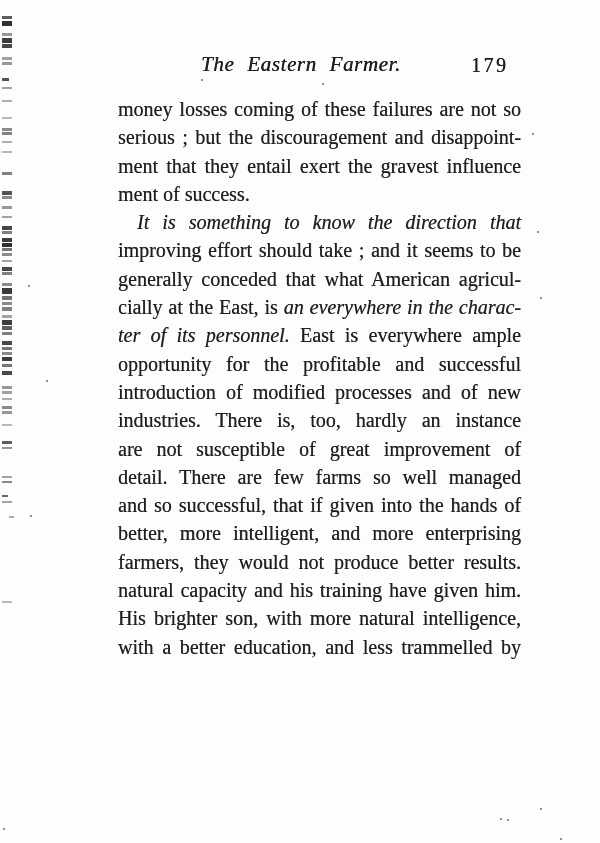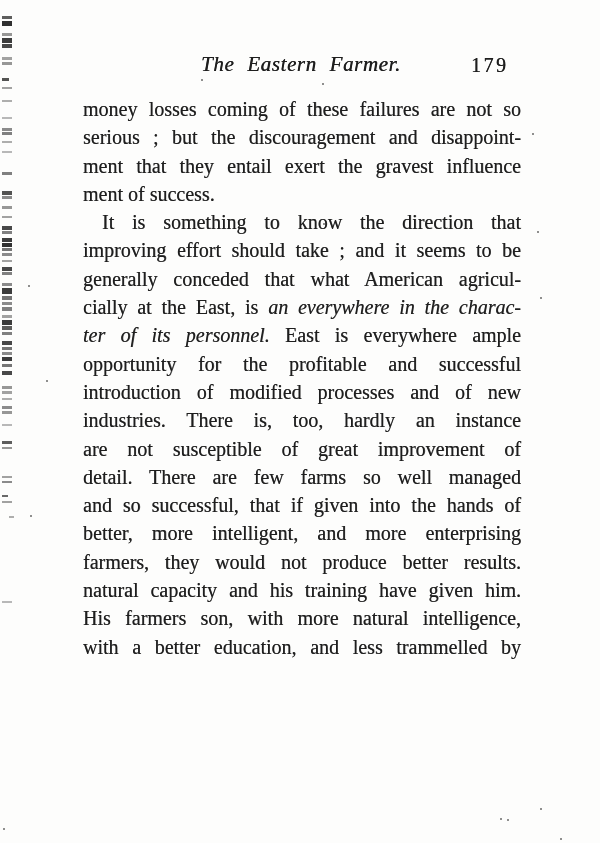--- a/index.html
+++ b/index.html
@@ -37,23 +37,24 @@
     top: 95px;
     width: 438px;
     font-size: 20px;
     line-height: 28.3px;
     text-shadow: 0.3px 0 0 rgba(20,20,20,0.65);
   }
   .line {
     height: 28.3px;
     text-align: justify;
     text-align-last: justify;
+    margin-left: 35px;
   }
   .line.no-just { text-align-last: left; }
-  .line.indent { text-indent: 19px; }
+  .line.indent { text-indent: 19px; font-style: italic; }
   .it { font-style: italic; }
   .mark {
     position: absolute;
     background: #1a1a1a;
   }
   .speck {
     position: absolute;
     width: 2px;
     height: 2px;
     background: #6a6a6a;
@@ -154,16 +155,16 @@
       <div class="line"><span class="it">ter of its personnel.</span><span> East is everywhere ample</span></div>
       <div class="line"><span>opportunity for the profitable and successful</span></div>
       <div class="line"><span>introduction of modified processes and of new</span></div>
       <div class="line"><span>industries. There is, too, hardly an instance</span></div>
       <div class="line"><span>are not susceptible of great improvement of</span></div>
       <div class="line"><span>detail. There are few farms so well managed</span></div>
       <div class="line"><span>and so successful, that if given into the hands of</span></div>
       <div class="line"><span>better, more intelligent, and more enterprising</span></div>
       <div class="line"><span>farmers, they would not produce better results.</span></div>
       <div class="line"><span>natural capacity and his training have given him.</span></div>
-      <div class="line"><span>His farmers son, with more natural intelligence,</span></div>
+      <div class="line"><span>His brighter son, with more natural intelligence,</span></div>
       <div class="line"><span>with a better education, and less trammelled by</span></div>
     </div>
 </div>
 
 </body></html>

